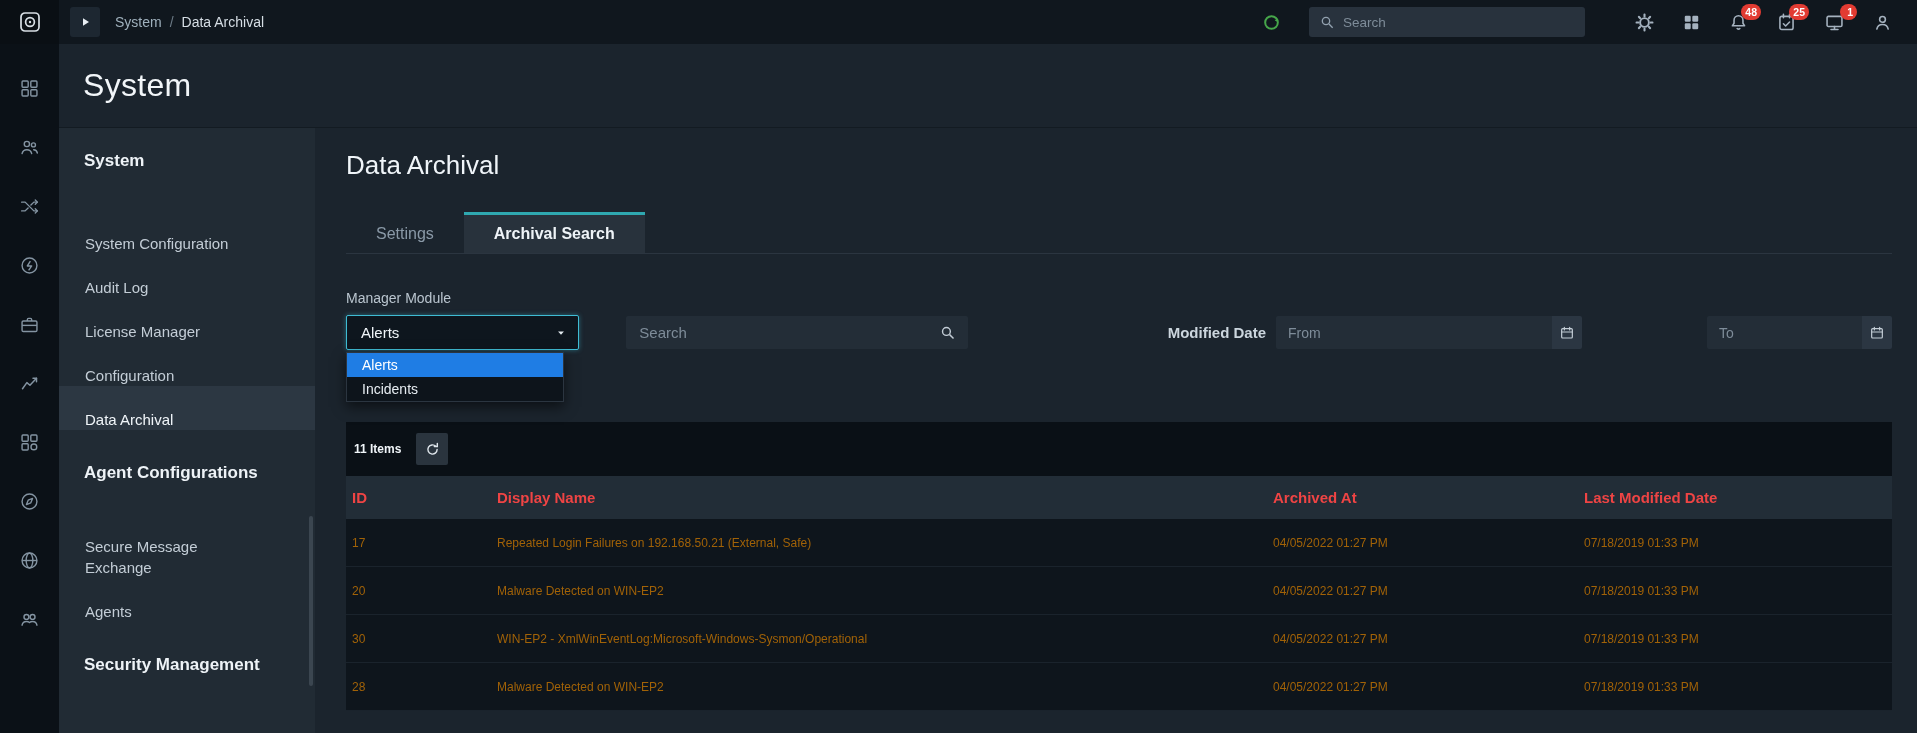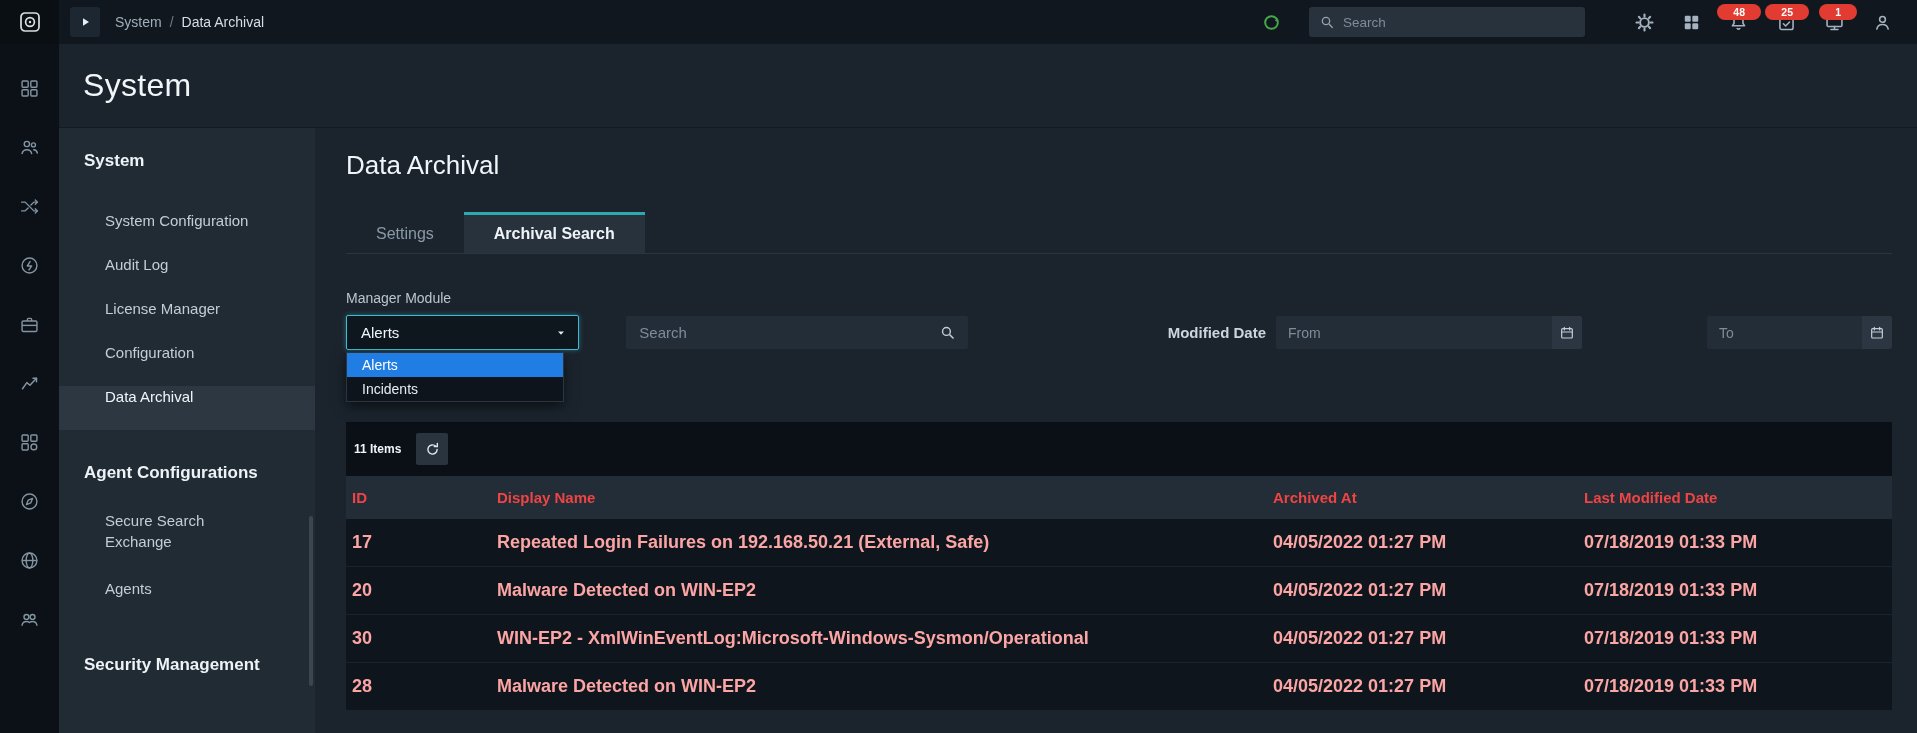--- a/index.html
+++ b/index.html
@@ -25,36 +25,36 @@
   .crumb-root{color:#9fb0bc;cursor:pointer}
   .crumb-sep{color:#6d7b87}
   .crumb-cur{color:#d6dee5}
   .tb-right{margin-left:auto;display:flex;align-items:center;padding-right:24px}
   .green-ic{margin-right:28px;cursor:pointer}
   .tb-search{position:relative;width:276px;height:30px;margin-right:22px}
   .tb-search input{width:100%;height:100%;background:#28323d;border-radius:3px;padding:0 12px 0 34px;color:#dfe6ec;font-size:13.5px}
   .tb-search .mag{position:absolute;left:10px;top:7px;color:#93a2b0}
   .tb-btn{position:relative;margin-left:27px;color:#a5b2bf;cursor:pointer}
   .badge{position:absolute;top:-8px;right:-12px;background:var(--red);color:#fff;font-size:10.5px;font-weight:700;
-         min-width:17px;height:16px;line-height:16px;border-radius:9px;text-align:right;padding:0 16px}
+         min-width:17px;height:16px;line-height:16px;border-radius:9px;text-align:right;padding:0 4px}
 
   
   .shell{flex:1;display:flex;min-height:0}
   .rail{width:59px;flex:0 0 59px;background:var(--rail);display:flex;flex-direction:column;align-items:center;padding-top:22px;gap:15px}
   .rail-btn{width:44px;height:44px;display:flex;align-items:center;justify-content:center;color:#8494a2;cursor:pointer;border-radius:4px}
   .main-col{flex:1;display:flex;flex-direction:column;min-width:0}
   .page-header{height:83px;flex:0 0 83px;display:flex;align-items:center;padding-left:24px}
   .page-title{font-size:32px;font-weight:400;color:#f2f6f9;letter-spacing:.3px}
   .content-row{flex:1;display:flex;border-top:1px solid #131b22;min-height:0}
 
   
   .sidebar{width:256px;flex:0 0 256px;background:var(--side);padding-top:20px;position:relative}
   .side-heading{font-size:17px;font-weight:700;color:#eef3f7;padding-left:25px;line-height:26px;margin-bottom:36px;cursor:pointer}
   .side-heading.mt{margin-top:30px;margin-bottom:24px}
-  .side-item{min-height:44px;display:flex;align-items:flex-start;padding-left:46px;font-size:15px;color:var(--txt2);cursor:pointer}
+  .side-item{min-height:44px;display:flex;align-items:flex-end;padding-left:26px;font-size:15px;color:var(--txt2);cursor:pointer}
   .side-item span{max-width:150px;line-height:21px}
   .side-item.two{min-height:68px}
   .side-item.selected{background:var(--side-sel);color:#f0f5f9}
   .side-scroll{position:absolute;right:2px;top:388px;width:4px;height:170px;background:#3b4650;border-radius:2px;cursor:pointer}
 
   
   .main{flex:1;padding:0 25px 0 31px;min-width:0}
   .section-title{margin-top:22px;font-size:26px;font-weight:500;color:#f0f5f9}
   .tabs{margin-top:31px;display:flex;border-bottom:1px solid var(--line)}
   .tab{height:41px;display:flex;align-items:center;padding:0 30px;font-size:16px;color:var(--txt3);border-top:3px solid transparent;cursor:pointer}
@@ -85,21 +85,21 @@
   
   .table{margin-top:72px;width:1546px}
   .tbl-toolbar{height:54px;background:var(--tbl-bar);display:flex;align-items:center;padding-left:8px}
   .tbl-count{font-size:12px;font-weight:700;color:#f0f5f9}
   .refresh-btn{margin-left:15px;width:32px;height:32px;background:#2a343e;border:none;border-radius:2px;
                display:flex;align-items:center;justify-content:center;color:#dfe6ec;cursor:pointer}
   .tgrid{display:grid;grid-template-columns:151px 776px 311px 1fr}
   .thead{background:var(--tbl-head);height:43px}
   .thead span{display:flex;align-items:center;font-size:15px;font-weight:600;color:#ef4444;white-space:nowrap}
   .trow{background:var(--row);height:48px;border-bottom:1px solid var(--row-line);cursor:pointer}
-  .trow span{display:flex;align-items:center;font-size:18px;font-weight:700;color:#fca5a5;white-space:nowrap;overflow:hidden}
+  .trow span{display:flex;align-items:center;font-size:12px;font-weight:400;color:#a16207;white-space:nowrap;overflow:hidden}
   .c1{padding-left:6px}
 </style>
 </head>
 <body>
 
 <div class="topbar">
   <div class="logo-box">
     <svg width="24" height="24" viewBox="0 0 24 24" fill="none" stroke="currentColor" stroke-width="1.7">
       <rect x="3" y="3" width="18" height="18" rx="4"></rect>
         <circle cx="12" cy="12" r="4.4"></circle>
@@ -281,21 +281,21 @@
           <span>License Manager</span>
         </div>
         <div class="side-item">
           <span>Configuration</span>
         </div>
         <div class="side-item selected">
           <span>Data Archival</span>
         </div>
         <div class="side-heading mt">Agent Configurations</div>
         <div class="side-item two">
-          <span>Secure Search Exchange</span>
+          <span>Secure Message Exchange</span>
         </div>
         <div class="side-item">
           <span>Agents</span>
         </div>
         <div class="side-heading mt">Security Management</div>
         <div class="side-scroll"></div>
       </div>
 
       <div class="main">
         <div class="section-title">Data Archival</div>

